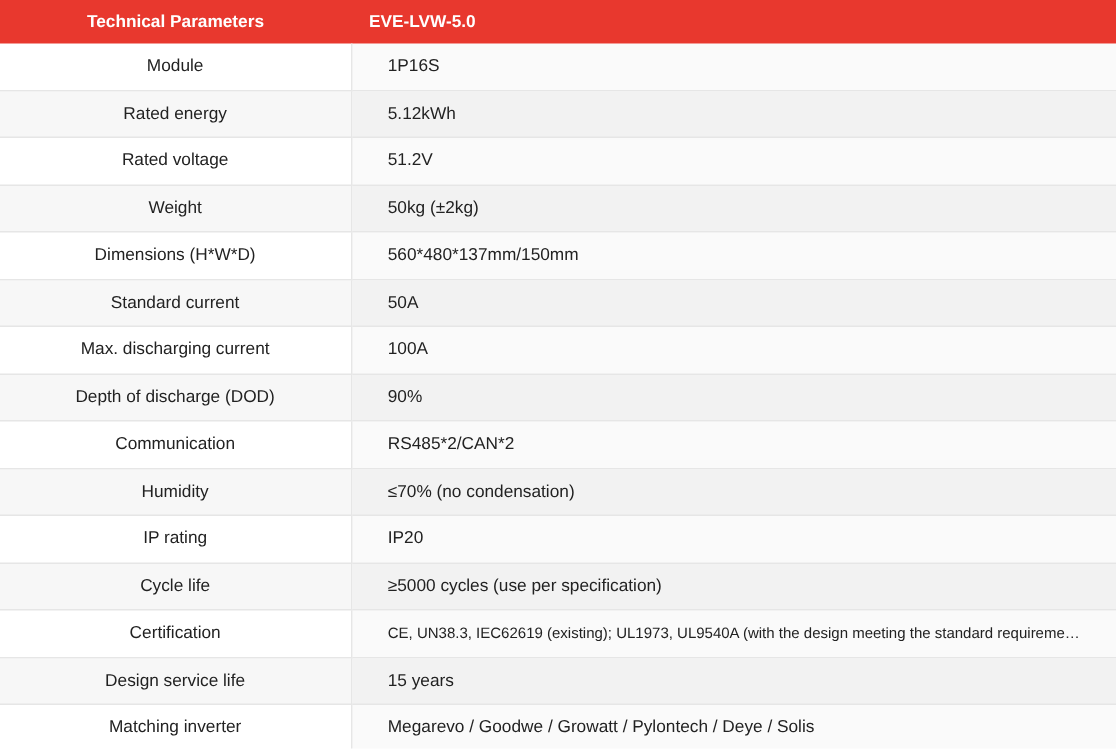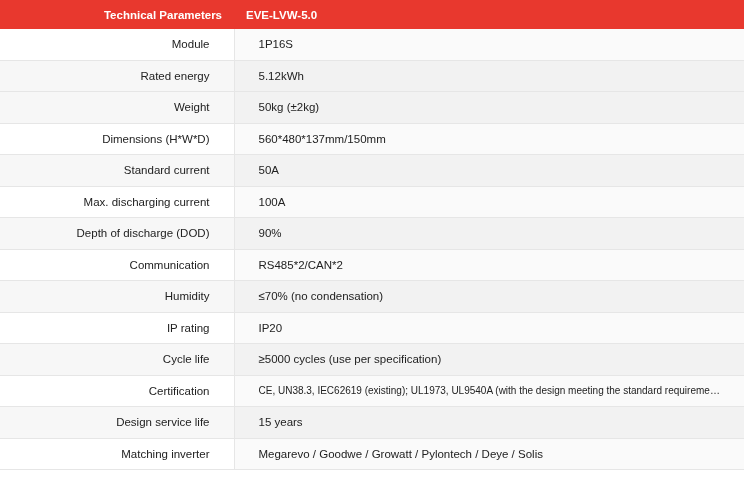--- a/index.html
+++ b/index.html
@@ -40,21 +40,21 @@
     height: 30.5px;
     padding: 0 24px;
     border-bottom: 1px solid #e6e6e6;
     vertical-align: middle;
     white-space: nowrap;
     overflow: hidden;
     text-overflow: ellipsis;
   }
   .spec-table td.label-cell {
     background: #ffffff;
-    text-align: right;
+    text-align: center;
     border-right: 1px solid #e6e6e6;
   }
   .spec-table td.value-cell {
     background: #fafafa;
   }
   .spec-table tr.alt td.label-cell { background: #f7f7f7; }
   .spec-table tr.alt td.value-cell { background: #f2f2f2; }
   .spec-table tr:last-child td { border-bottom: 1px solid #e6e6e6; }
   .spec-table tr.small-text td.value-cell { font-size: 10px; }
 </style>
@@ -71,20 +71,24 @@
       <td class="label-cell">Technical Parameters</td>
       <td class="value-cell">EVE-LVW-5.0</td>
     </tr>
     <tr>
       <td class="label-cell">Module</td>
       <td class="value-cell">1P16S</td>
     </tr>
     <tr class="alt">
       <td class="label-cell">Rated energy</td>
       <td class="value-cell">5.12kWh</td>
+    </tr>
+    <tr>
+      <td class="label-cell">Rated voltage</td>
+      <td class="value-cell">51.2V</td>
     </tr>
     <tr class="alt">
       <td class="label-cell">Weight</td>
       <td class="value-cell">50kg (±2kg)</td>
     </tr>
     <tr>
       <td class="label-cell">Dimensions (H*W*D)</td>
       <td class="value-cell">560*480*137mm/150mm</td>
     </tr>
     <tr class="alt">

